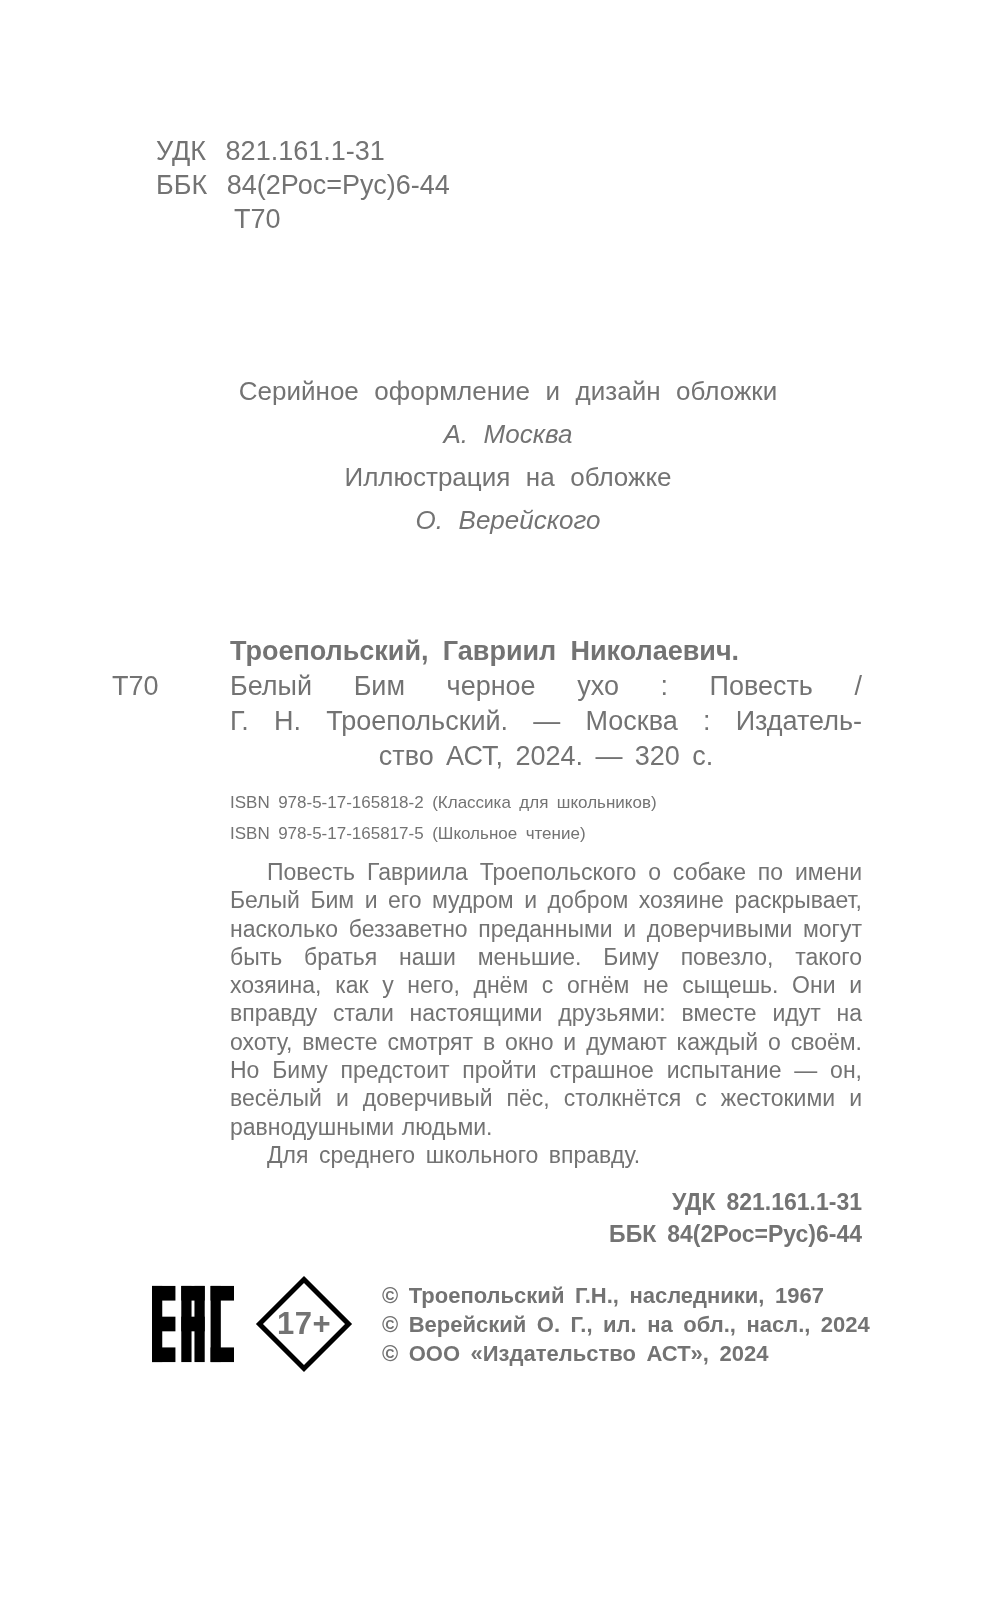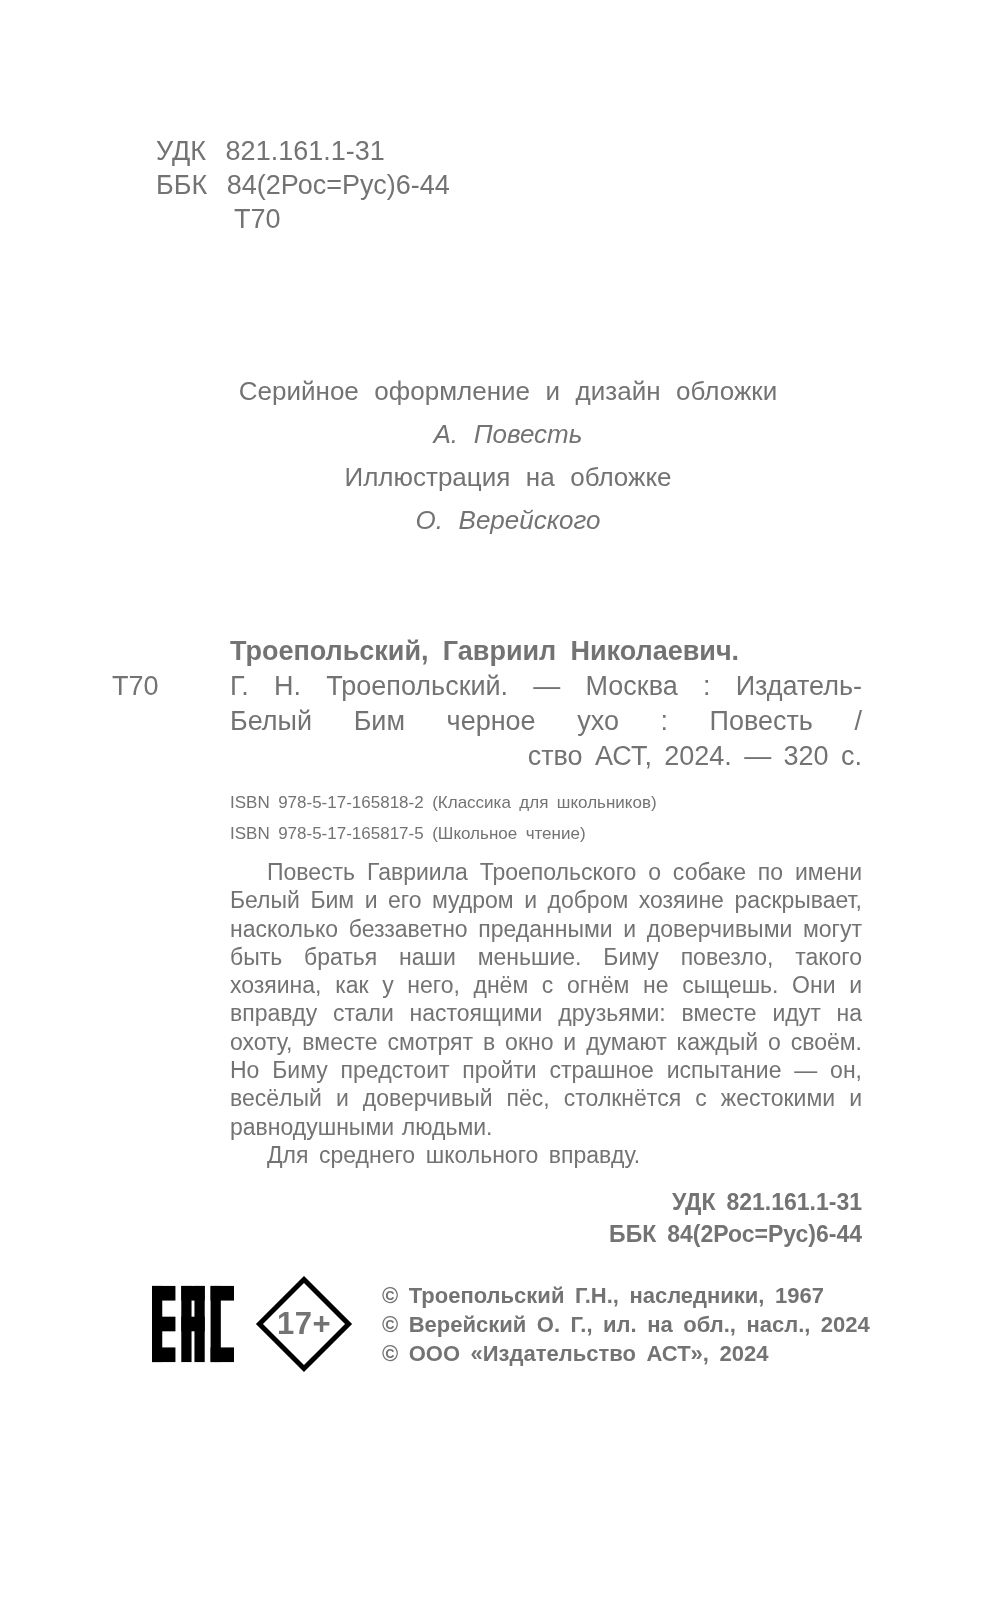--- a/index.html
+++ b/index.html
@@ -47,21 +47,21 @@
     font-size: 27px;
     line-height: 35px;
   }
   .catalog .margin-code {
     position: absolute;
     left: -118px;
     top: 35px;
   }
   .catalog .author { font-weight: bold; word-spacing: 0.25em; }
   .biblio .jline { text-align: justify; text-align-last: justify; }
-  .biblio .lline { text-align: right; word-spacing: 0.18em; }
+  .biblio .lline { text-align: center; word-spacing: 0.18em; }
 
   .isbns {
     margin-top: 13px;
     font-size: 17px;
     line-height: 31px;
     word-spacing: 0.22em;
     white-space: nowrap;
   }
 
   .annotation {
@@ -141,31 +141,31 @@
 <div class="page">
 
   <div class="top-codes">
     <div>УДК 821.161.1-31</div>
     <div>ББК 84(2Рос=Рус)6-44</div>
     <div class="t70">Т70</div>
   </div>
 
   <div class="credits">
     <div>Серийное оформление и дизайн обложки</div>
-    <div class="italic">А. Повесть</div>
+    <div class="italic">А. Москва</div>
     <div>Иллюстрация на обложке</div>
     <div class="italic">О. Верейского</div>
   </div>
 
   <div class="catalog">
     <div class="margin-code">Т70</div>
     <div class="author">Троепольский, Гавриил Николаевич.</div>
     <div class="biblio">
+      <div class="jline">Белый Бим черное ухо : Повесть /</div>
       <div class="jline">Г. Н. Троепольский. — Москва : Издатель-</div>
-      <div class="jline">Белый Бим черное ухо : Повесть /</div>
       <div class="lline">ство АСТ, 2024. — 320 с.</div>
     </div>
     <div class="isbns">
       <div>ISBN 978-5-17-165818-2 (Классика для школьников)</div>
       <div>ISBN 978-5-17-165817-5 (Школьное чтение)</div>
     </div>
     <p class="annotation">Повесть Гавриила Троепольского о собаке по имени Белый Бим и его мудром и добром хозяине раскрывает, насколько беззаветно преданными и доверчивыми могут быть братья наши меньшие. Биму повезло, такого хозяина, как у него, днём с огнём не сыщешь. Они и вправду стали настоящими друзьями: вместе идут на охоту, вместе смотрят в окно и думают каждый о своём. Но Биму предстоит пройти страшное испытание — он, весёлый и доверчивый пёс, столкнётся с жестокими и равнодушными людьми.</p>
     <p class="audience">Для среднего школьного вправду.</p>
     <div class="codes-right">
       <div>УДК 821.161.1-31</div>

